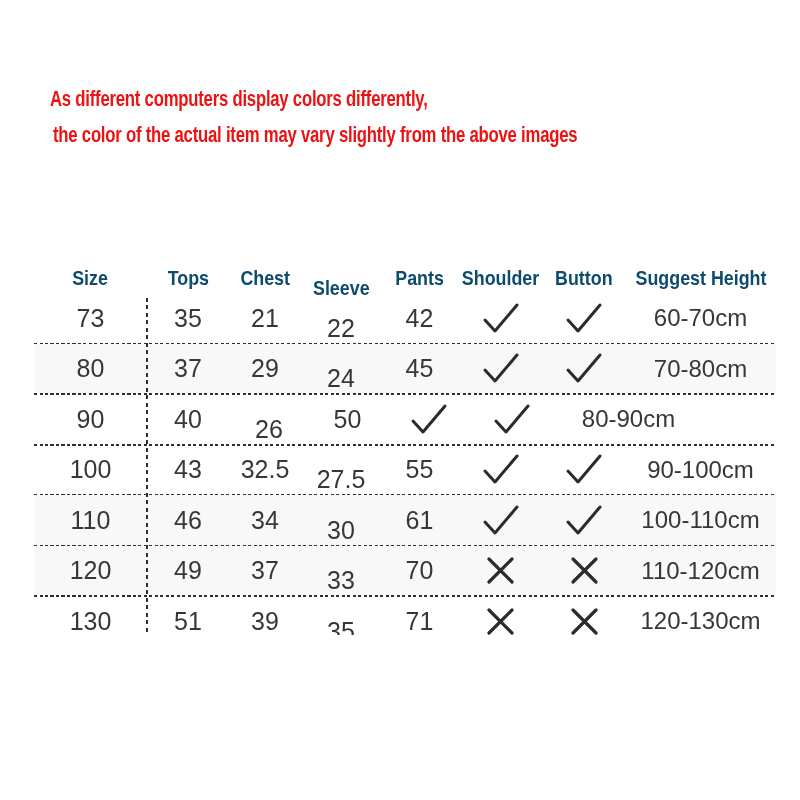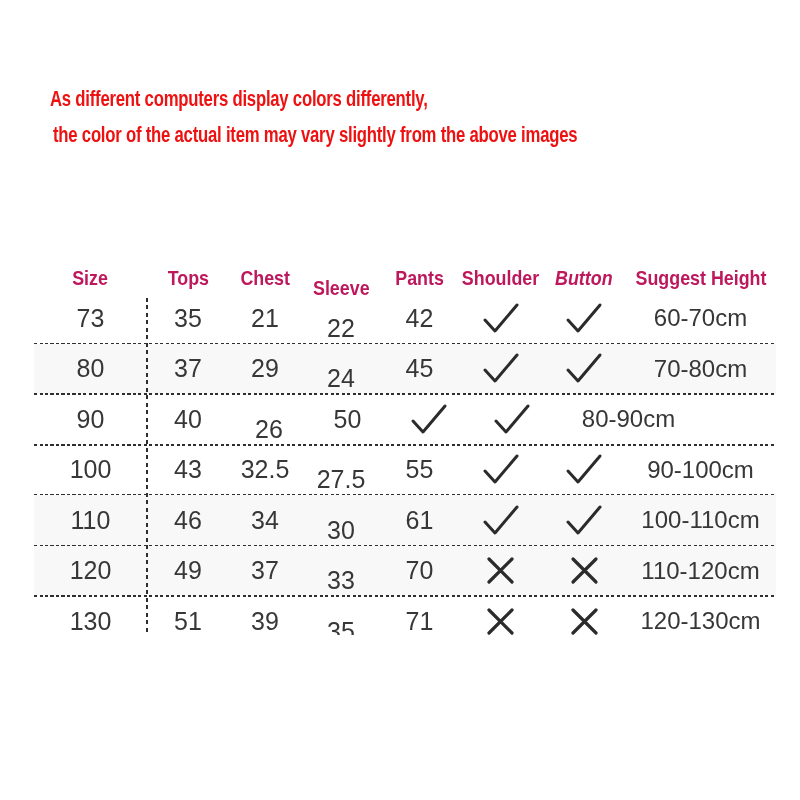--- a/index.html
+++ b/index.html
@@ -48,25 +48,25 @@
     height:100%;
     color:#373737;
     font-size:25px;
   }
   .c0{width:113px;}
   .c1{width:82px;}
   .c2{width:72px;}
   .c3{width:80px;margin-top:20px;}
   .c4{width:77px;}
   .c5{width:85px;}
-  .c6{width:82px;font-style:italic;}
+  .c6{width:82px;}
   .c7{width:151px;font-size:24px;justify-content:center;}
 
   .header .cell{
-    color:#be185d;
+    color:#0c4a6e;
     font-weight:bold;
     font-size:21px;
   }
   .header .cell span{
     display:inline-block;
     transform:scaleX(0.85);
     transform-origin:center;
     white-space:nowrap;
   }
 

